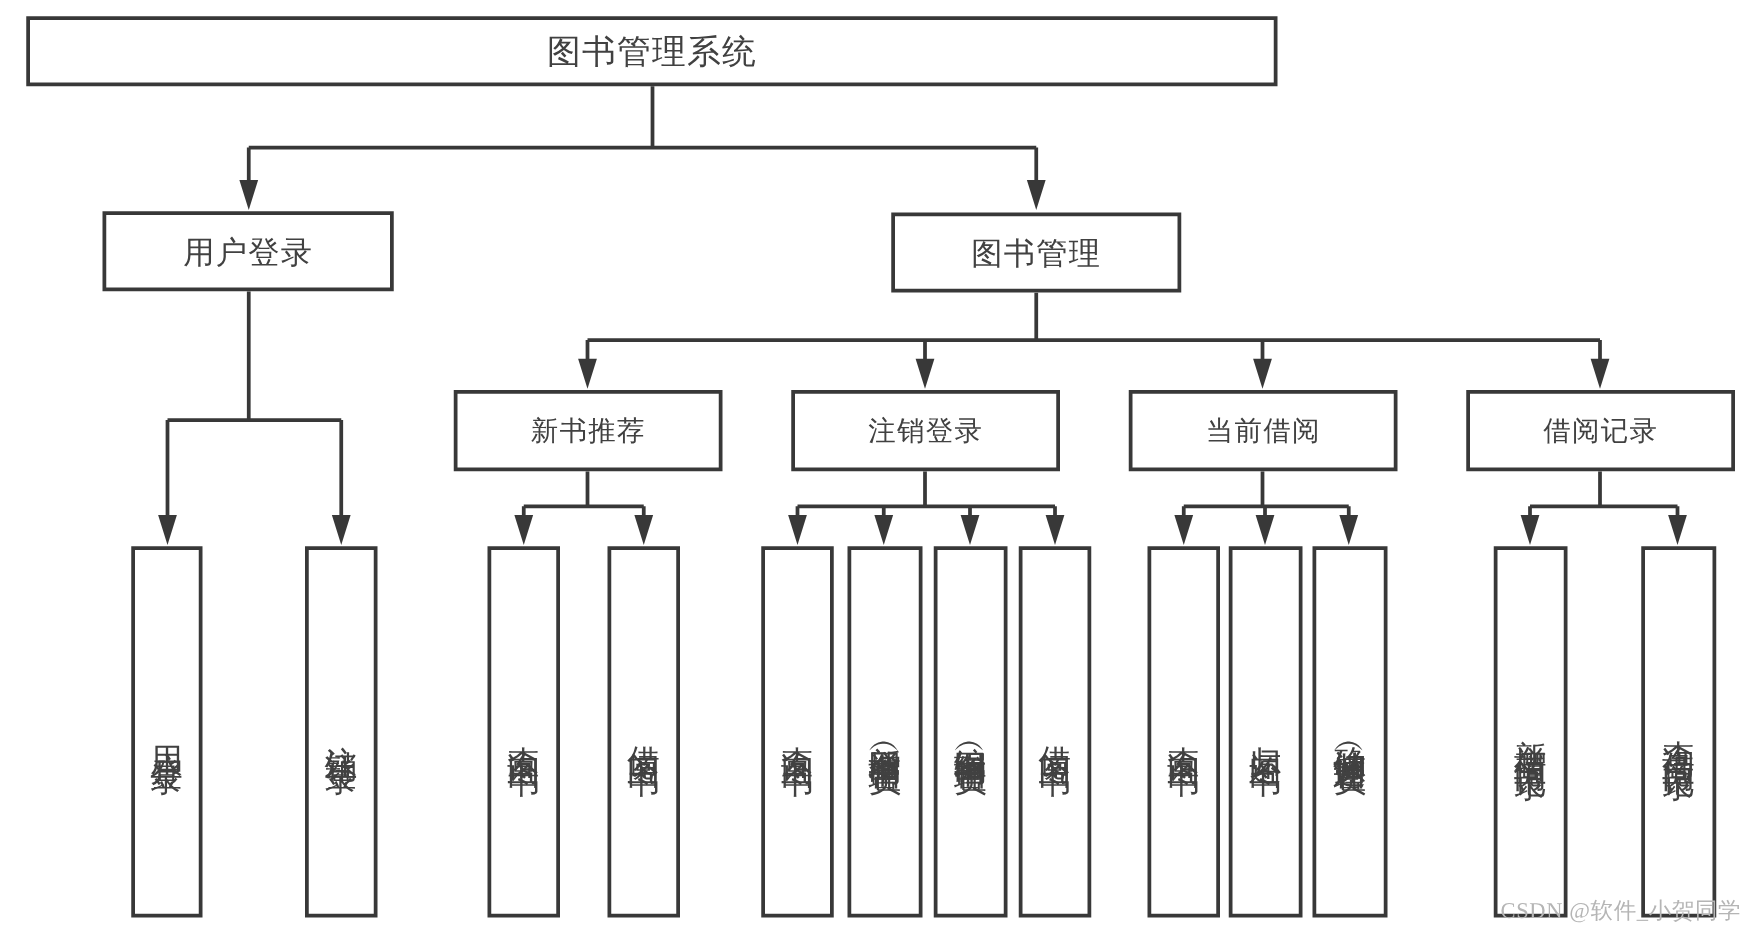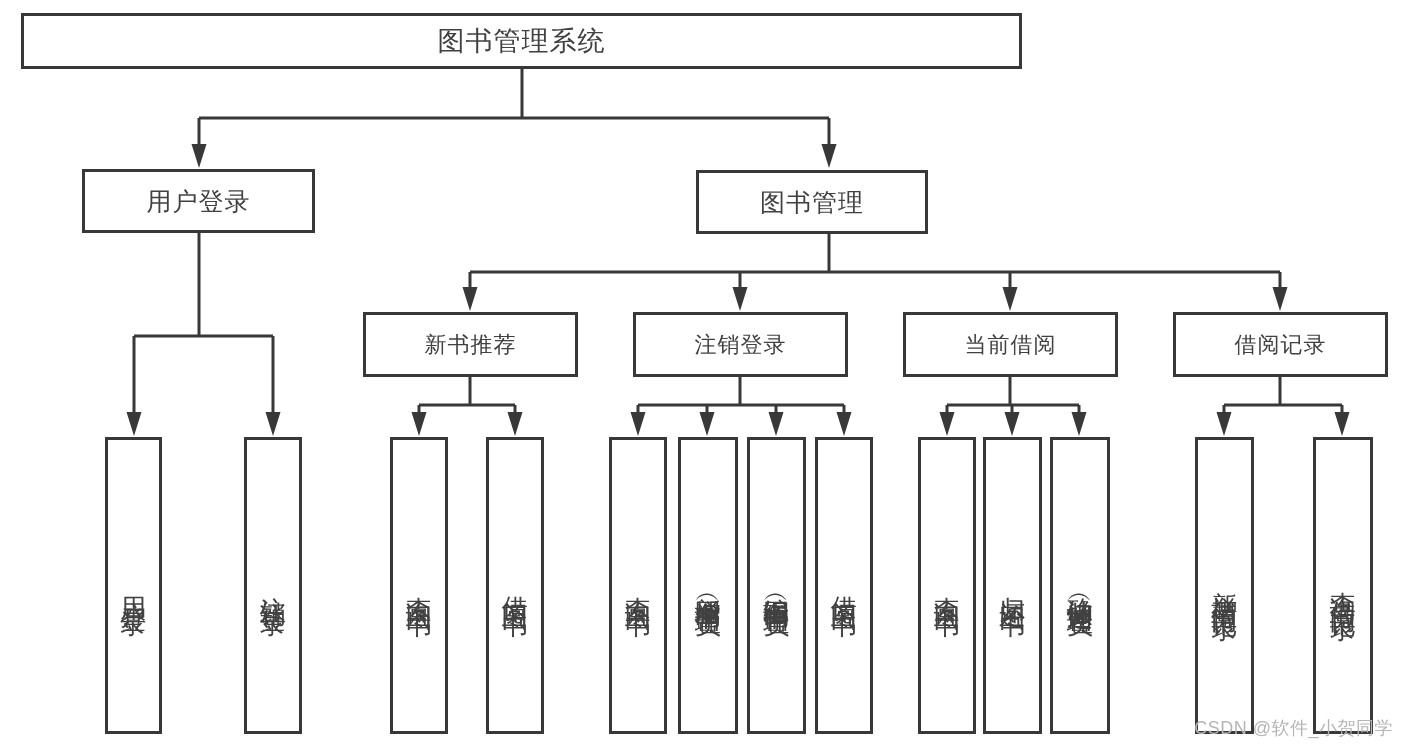--- a/index.html
+++ b/index.html
@@ -62,20 +62,21 @@
   }
   svg.connectors polygon{fill:var(--line);}
   .watermark{
     position:absolute;
     top:716px;
     right:12px;
     font-size:18px;
     letter-spacing:0.5px;
     color:var(--watermark);
     white-space:nowrap;
+    font-family:Liberation Serif, serif;
   }
 </style>
 </head>
 <body>
 
 <div class="canvas">
 
   <svg class="connectors" width="1405" height="747" viewBox="0 0 1405 747">
     <g>
       <path d="M522 66 V118 M199 118 H829 M199 118 V150 M829 118 V150"></path>
@@ -109,21 +110,21 @@
     </g>
   </svg>
 
   <div class="node root-node" style="left:21px;top:13px;width:1001px;height:56px">
     <span>图书管理系统</span>
   </div>
 
   <div class="node l2" style="left:82px;top:169px;width:233px;height:64px">
     <span>用户登录</span>
   </div>
-  <div class="node l2" style="left:696px;top:170px;width:232px;height:64px">
+  <div class="node l2" style="left:713px;top:170px;width:232px;height:64px">
     <span>图书管理</span>
   </div>
 
   <div class="node l3" style="left:363px;top:312px;width:215px;height:65px">
     <span>新书推荐</span>
   </div>
   <div class="node l3" style="left:633px;top:312px;width:215px;height:65px">
     <span>注销登录</span>
   </div>
   <div class="node l3" style="left:903px;top:312px;width:215px;height:65px">

